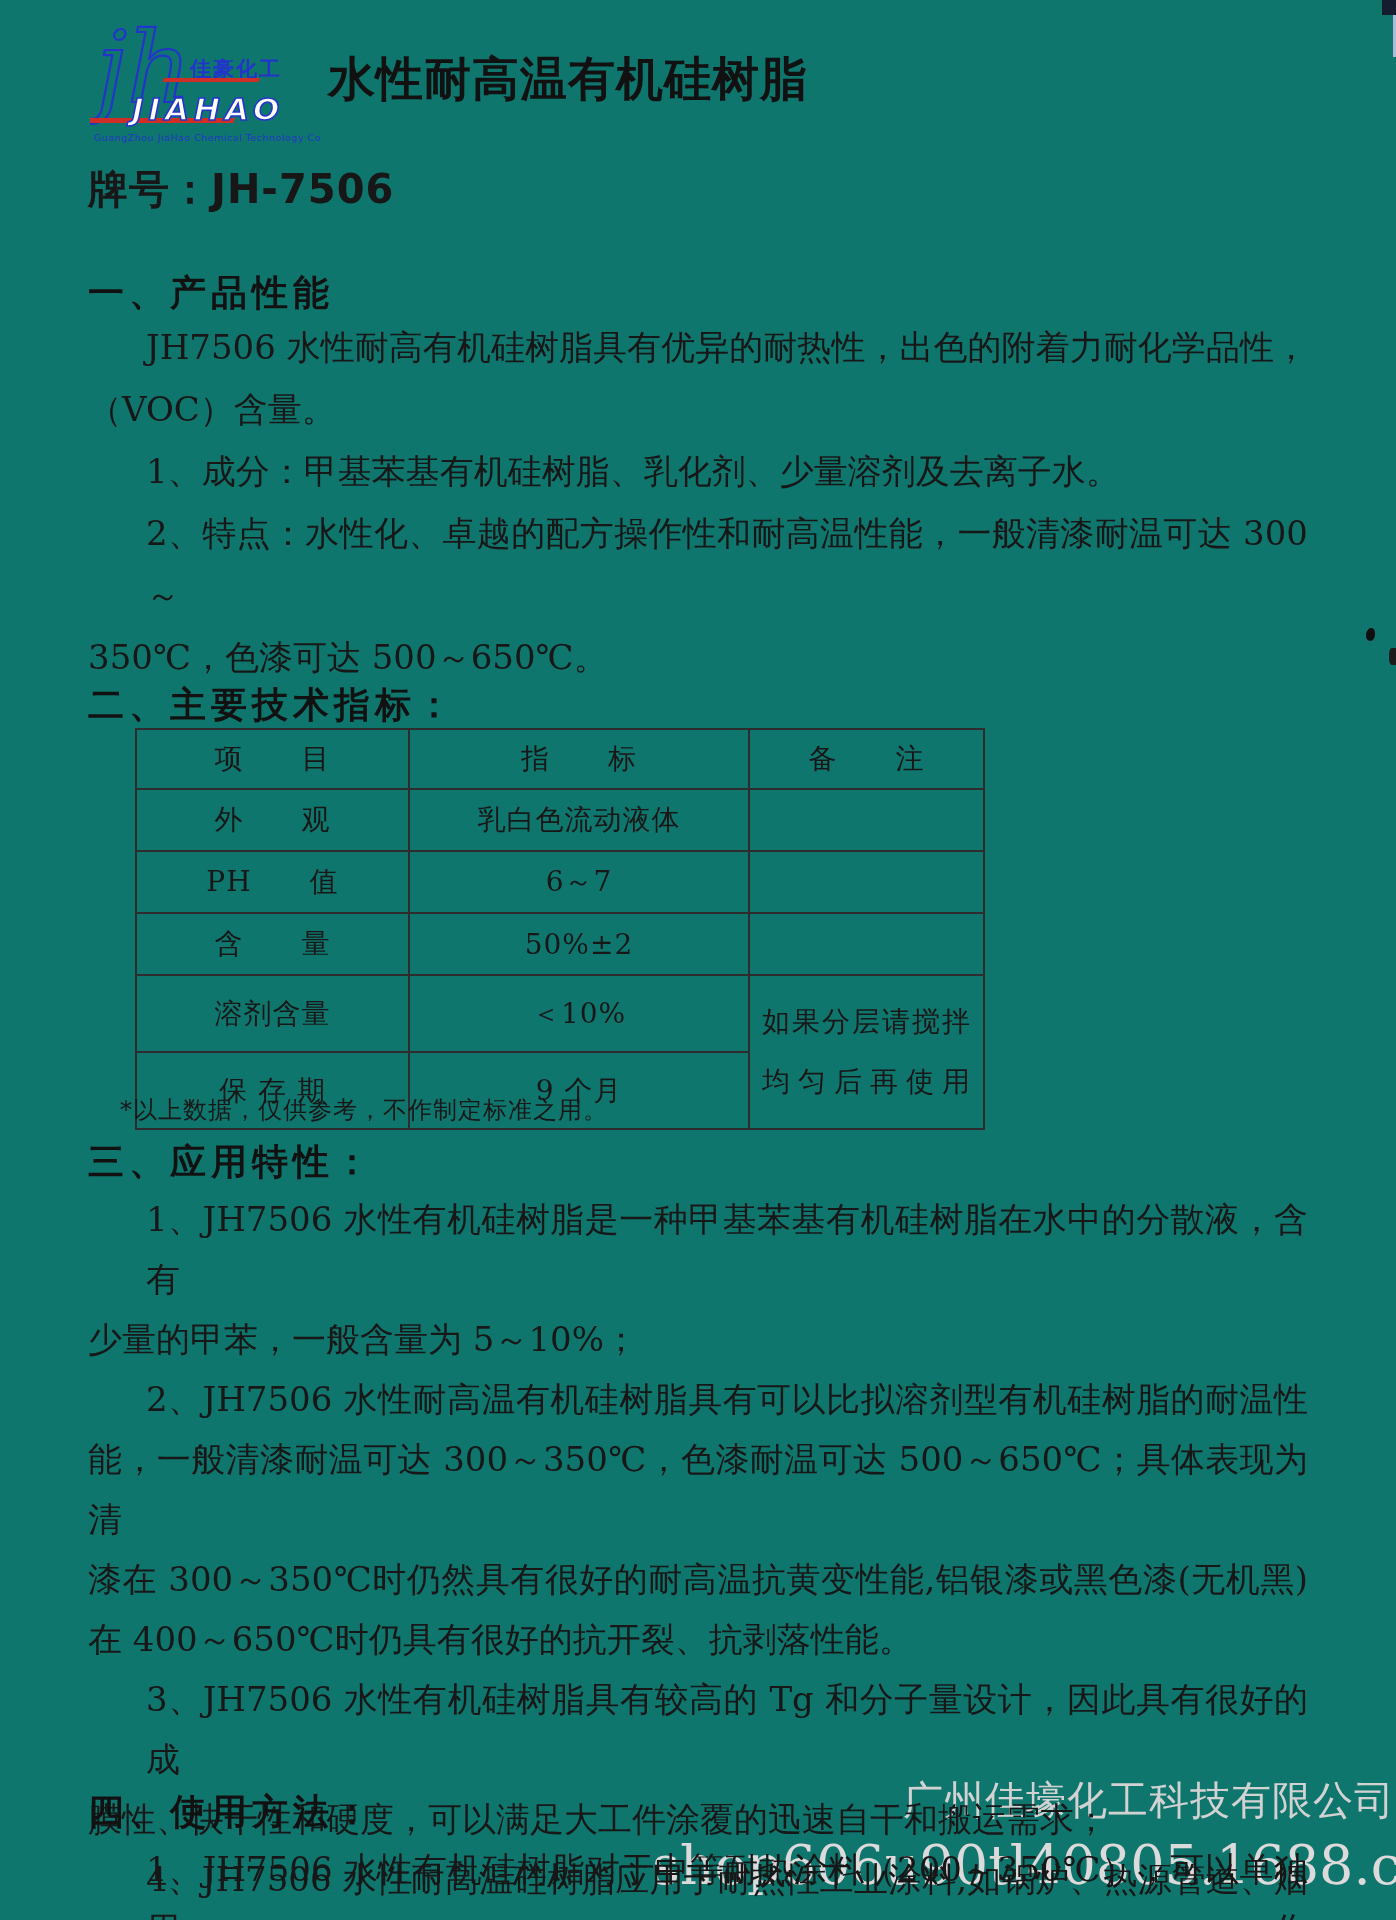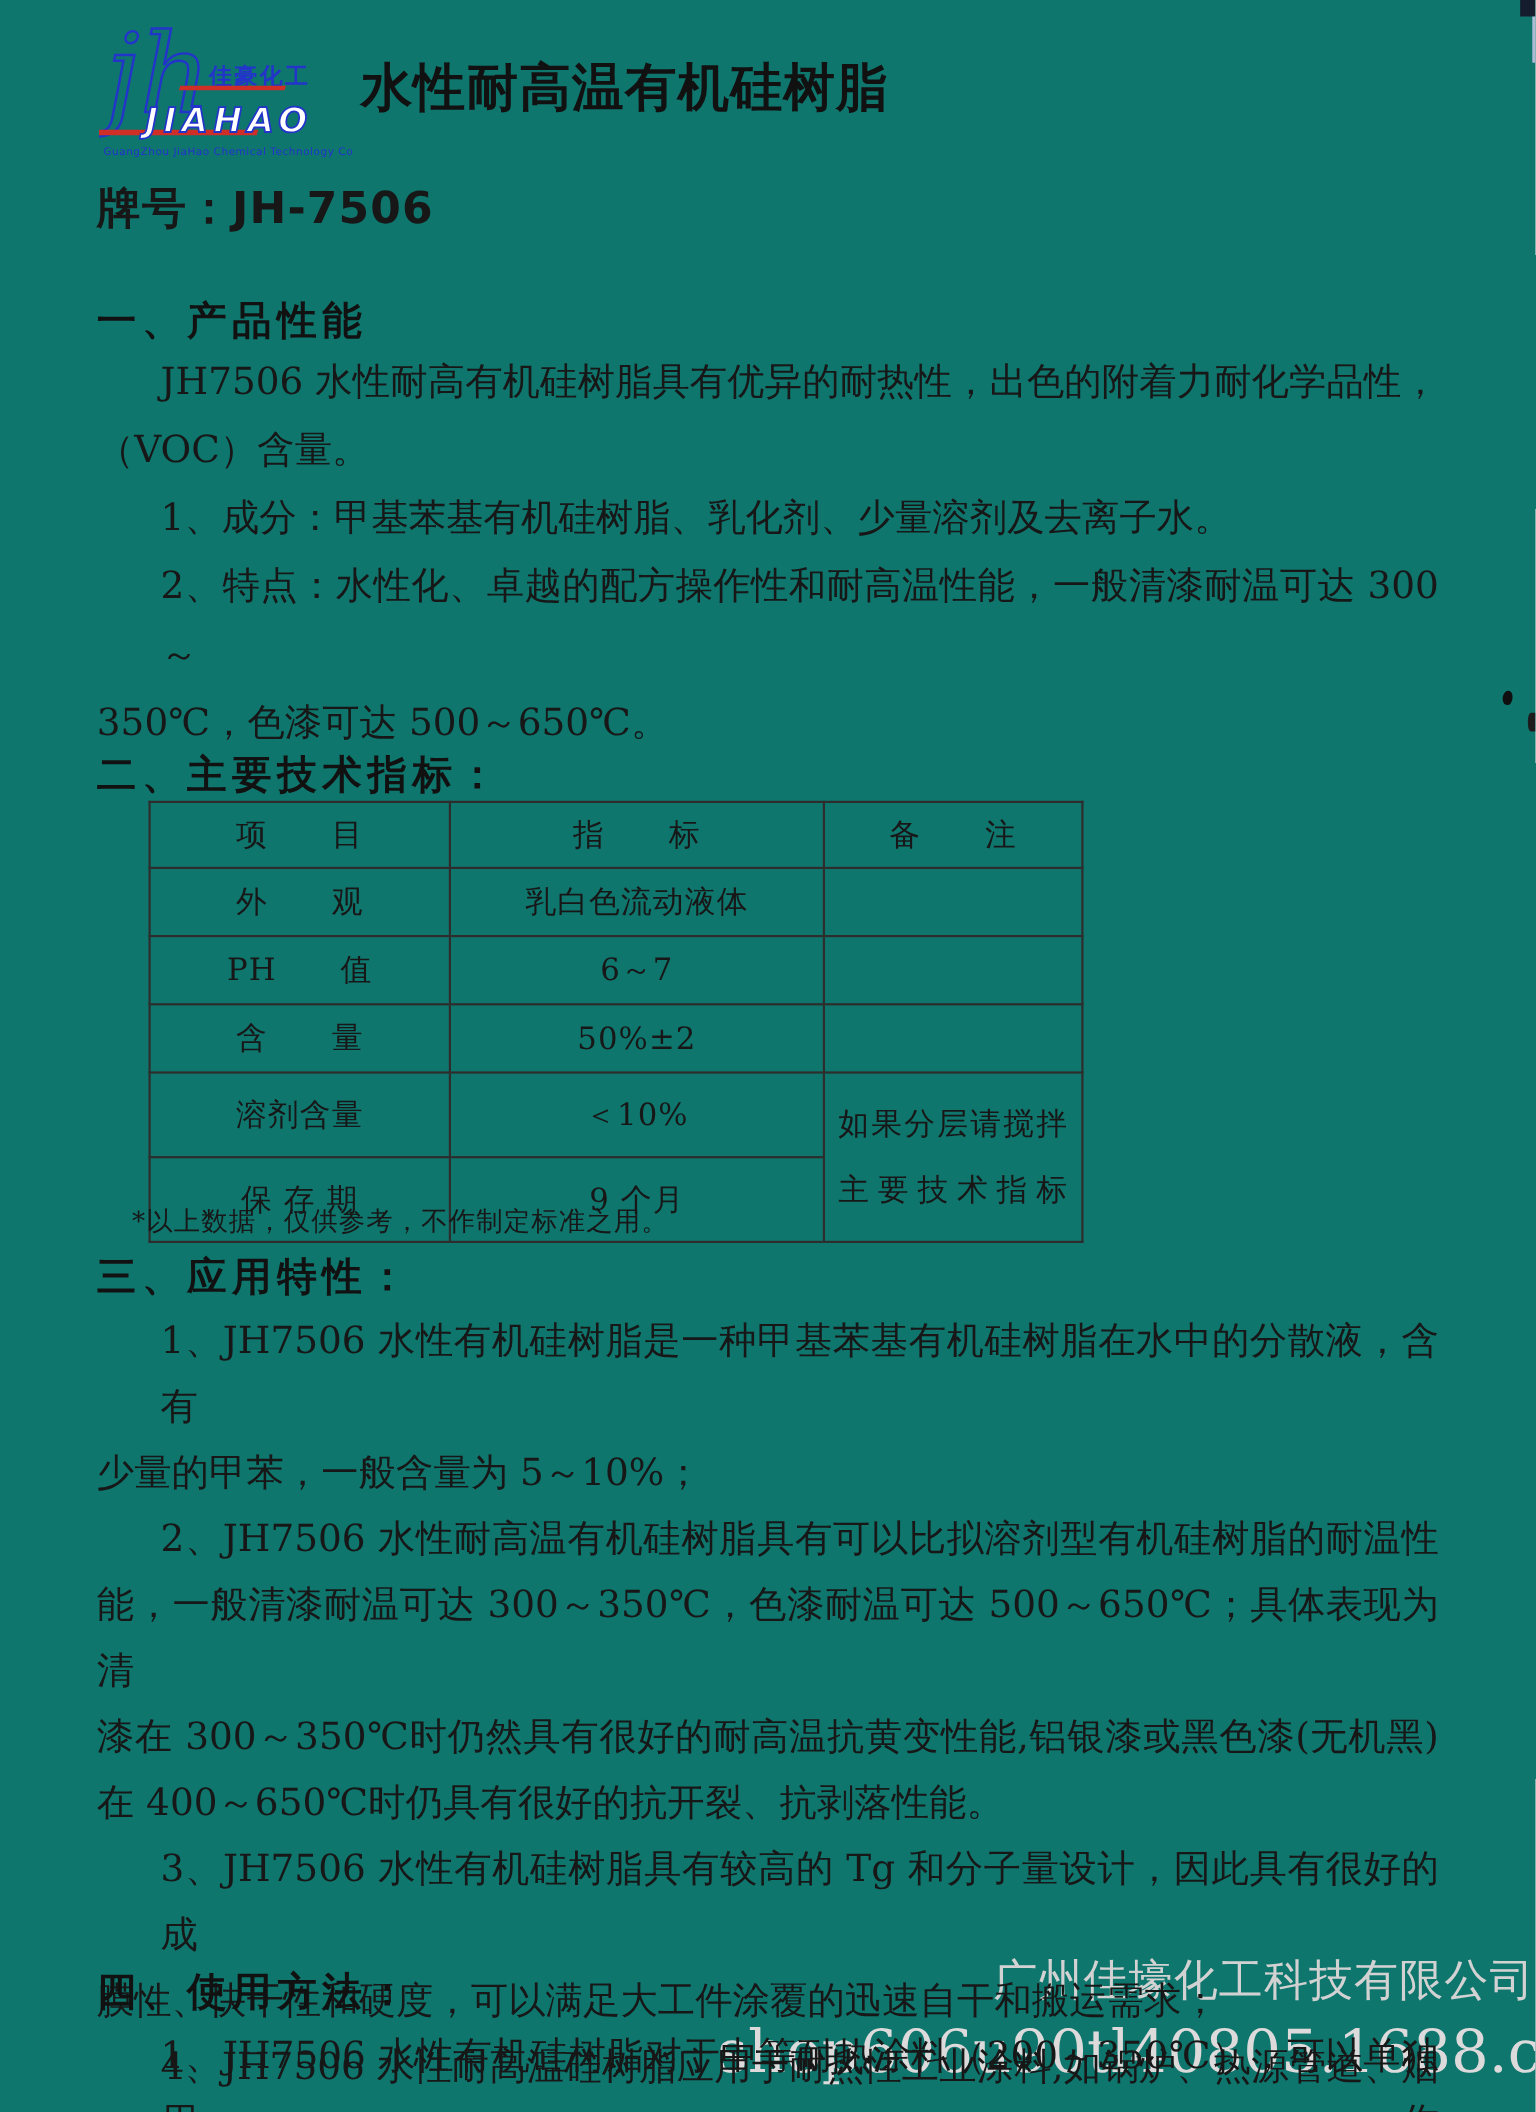--- a/index.html
+++ b/index.html
@@ -126,21 +126,21 @@
       <tr>
         <td>含　　量</td>
         <td>50%±2</td>
         <td></td>
       </tr>
       <tr>
         <td>溶剂含量</td>
         <td>＜10%</td>
         <td class="remark-cell" rowspan="2">
           <div class="remark-line">如果分层请搅拌</div>
-          <div class="remark-line">主要技术指标</div>
+          <div class="remark-line">均匀后再使用</div>
         </td>
       </tr>
       <tr>
         <td>保 存 期</td>
         <td>9 个月</td>
       </tr>
     </tbody>
   </table>
   <div class="note">*以上数据，仅供参考，不作制定标准之用。</div>
 

